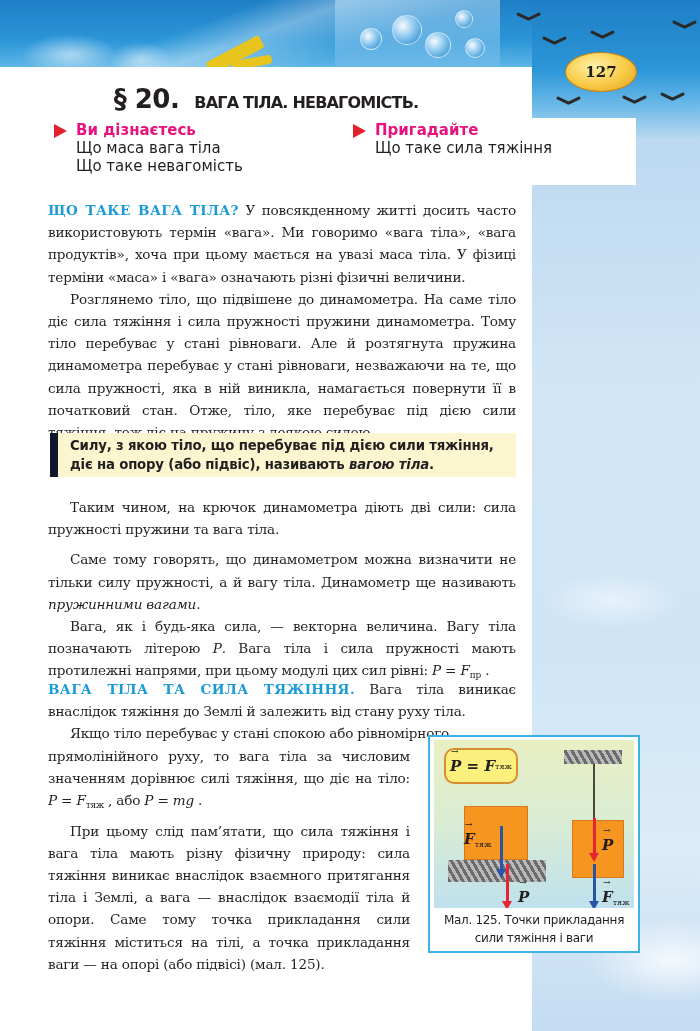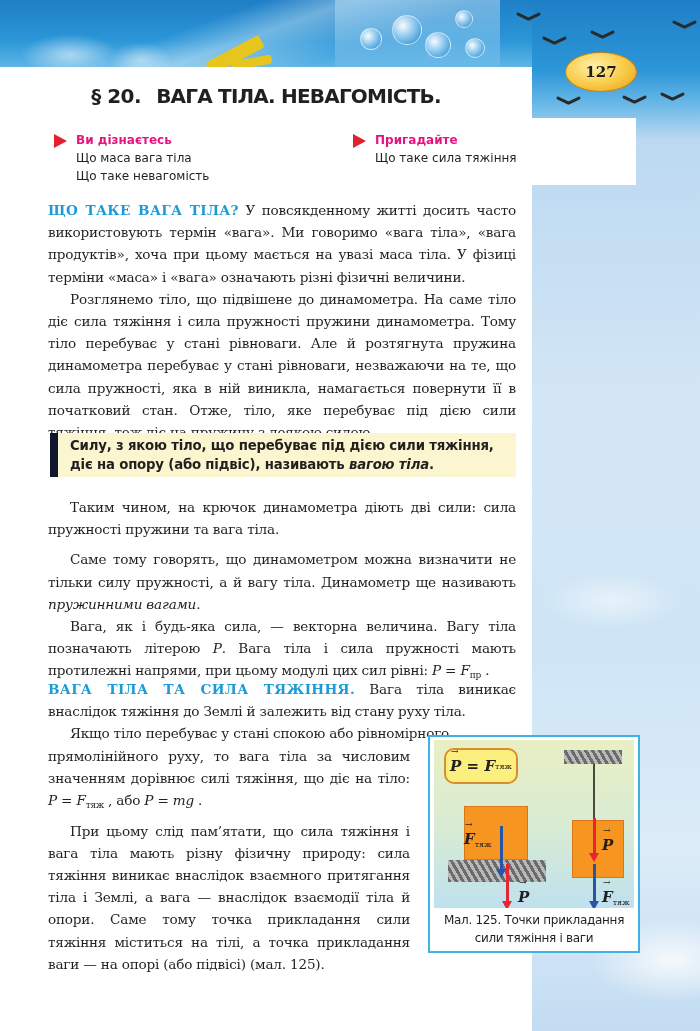--- a/index.html
+++ b/index.html
@@ -50,25 +50,25 @@
   
   .content-bg { position: absolute; left: 0; top: 67px; width: 532px; height: 964px; background: #fff; }
   .objectives-ext { position: absolute; left: 532px; top: 118px; width: 104px; height: 67px; background: #fff; }
 
   
   .title {
     position: absolute; left: 0; top: 84px; width: 532px; text-align: center;
     font-family: "DejaVu Sans", sans-serif; font-weight: bold; color: #231f20;
     white-space: nowrap;
   }
-  .title .num { font-size: 20px; letter-spacing: -0.5px; }
-  .title .txt { font-size: 20px; letter-spacing: -0.8px; margin-left: 15px; }
-
-  
-  .obj-col { position: absolute; top: 131px; font-family: "DejaVu Sans", sans-serif; font-size: 12px; line-height: 18px; color: #231f20; }
+  .title .num { font-size: 26px; letter-spacing: -0.5px; }
+  .title .txt { font-size: 16px; letter-spacing: -0.8px; margin-left: 15px; }
+
+  
+  .obj-col { position: absolute; top: 121px; font-family: "DejaVu Sans", sans-serif; font-size: 15px; line-height: 18px; color: #231f20; }
   .obj-col.left { left: 76px; }
   .obj-col.right { left: 375px; }
   .obj-head { color: #e6137f; font-weight: bold; }
   .tri { position: absolute; left: -22px; top: 3px; width: 0; height: 0;
     border-top: 7px solid transparent; border-bottom: 7px solid transparent; border-left: 13px solid #e5202e; }
 
   
   .text {
     position: absolute; left: 48px; width: 468px;
     font-family: "DejaVu Serif", serif; font-size: 13.6px; line-height: 22.2px;

